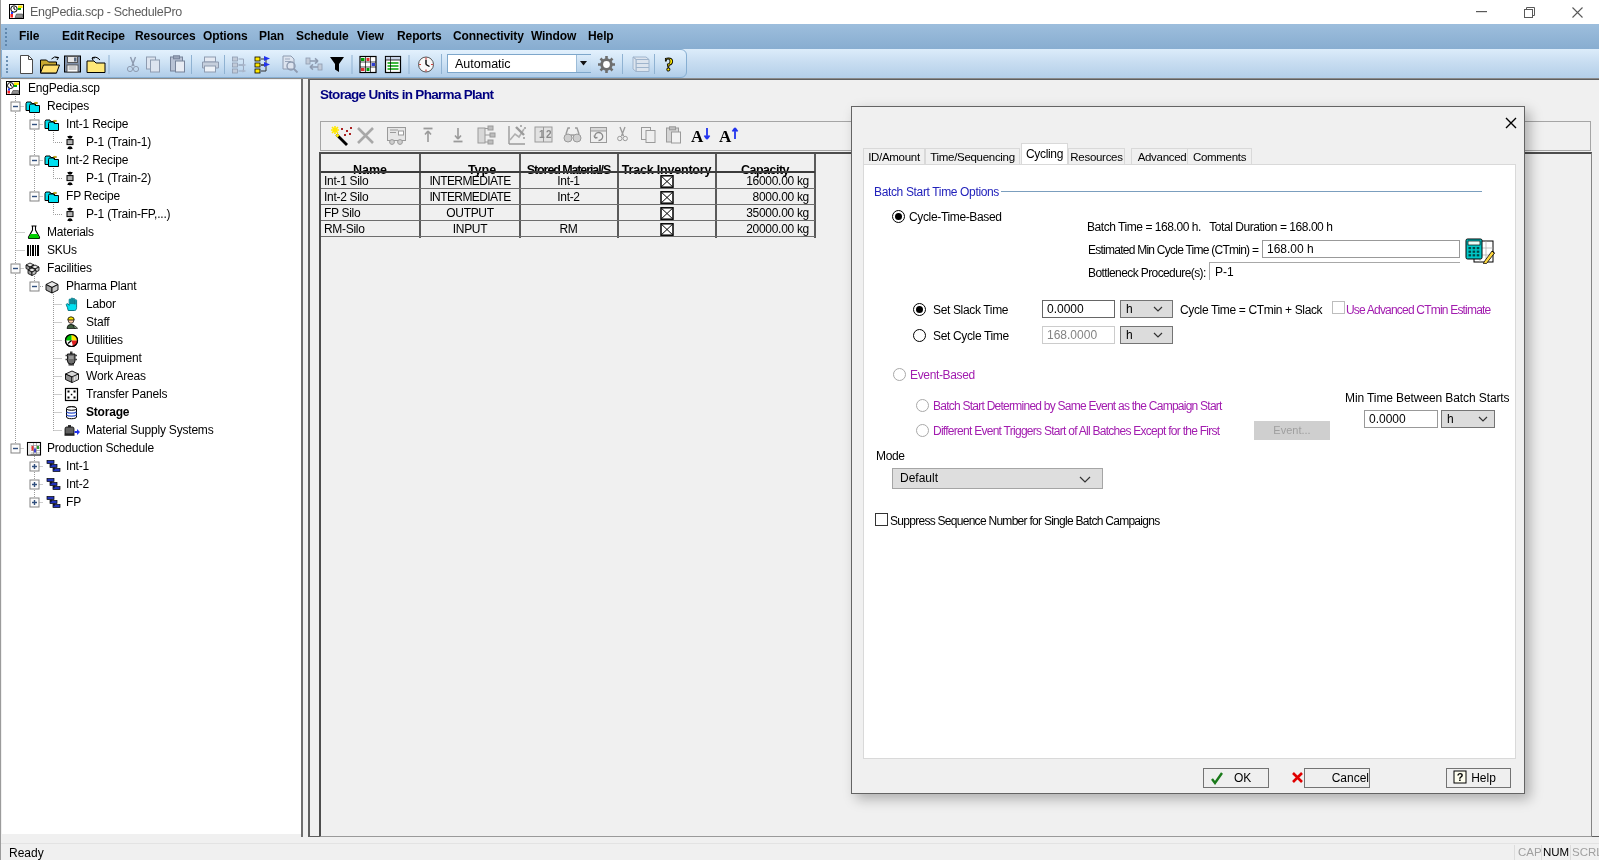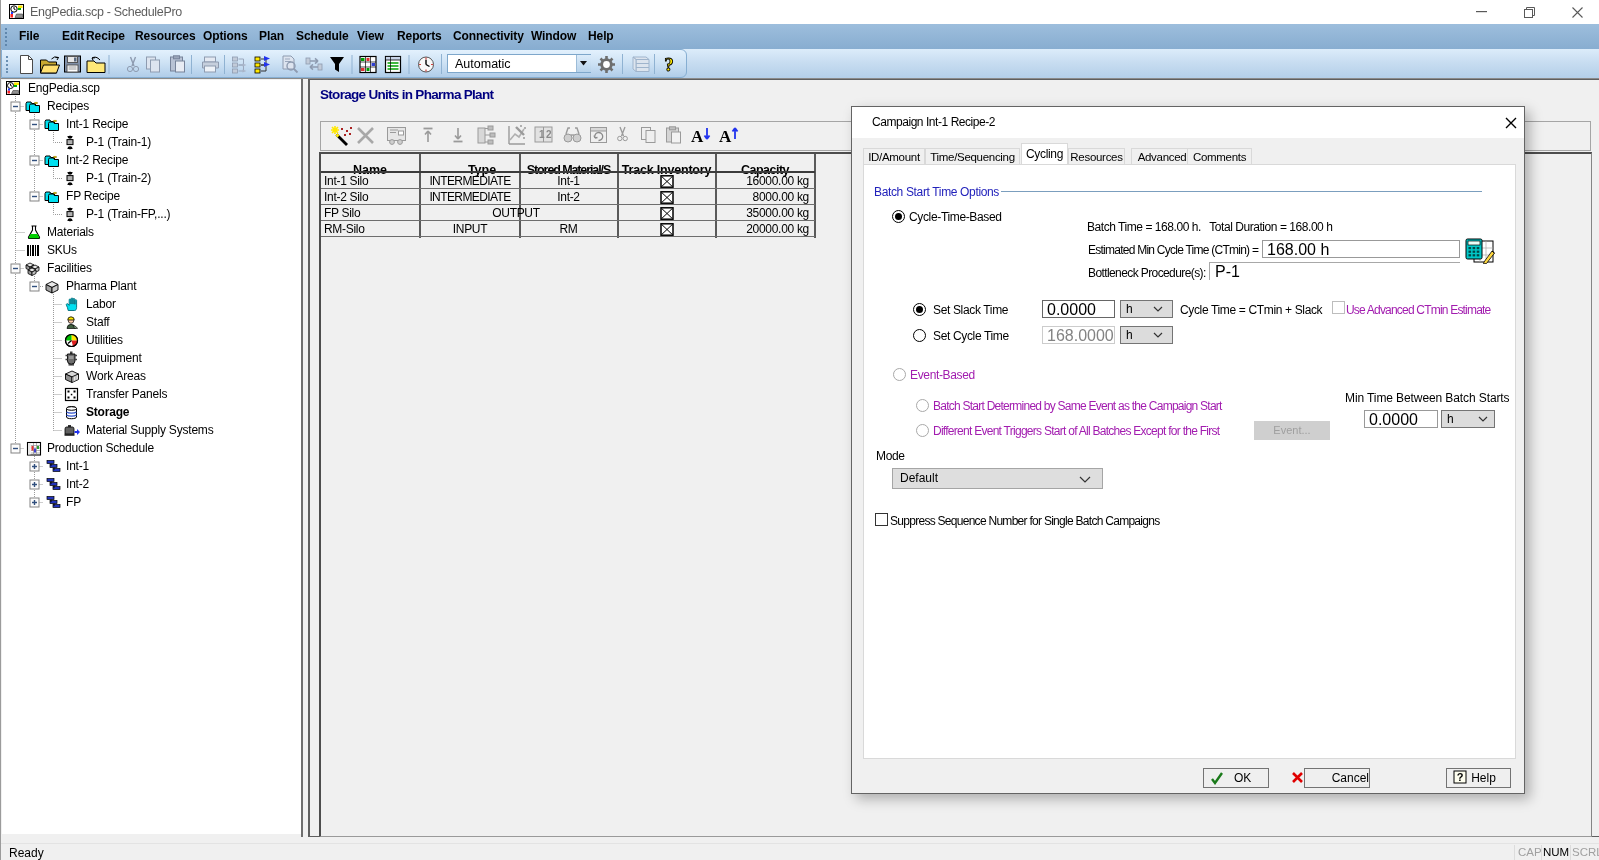--- a/index.html
+++ b/index.html
@@ -41,21 +41,21 @@
 #statusbar { position:absolute; left:0; top:843px; width:1599px; height:17px; background:#f0f0f0; border-top:1px solid #e3e3e3; font-size:12px; color:#000; }
 
 #dlg { position:absolute; left:850px; top:106px; width:674px; height:688px; background:#f0f0f0; border:1px solid #646464; box-shadow:5px 5px 12px rgba(0,0,0,0.28); }
 #dlgtitle { position:absolute; left:0; top:0; width:672px; height:31px; background:#ffffff; }
 #dlgtitle span { position:absolute; left:20px; top:8px; font-size:12px; letter-spacing:-0.45px; color:#000; }
 .tab { position:absolute; top:41px; height:25px; background:#f0f0f0; border:1px solid #d9d9d9; border-bottom:none; text-align:center; font-size:11.5px; letter-spacing:-0.3px; line-height:16px; white-space:nowrap; overflow:hidden; }
 #tabsel { position:absolute; top:36px; height:21px; background:#ffffff; border:1px solid #d9d9d9; border-bottom:none; text-align:center; font-size:12px; letter-spacing:-0.3px; line-height:20px; z-index:3; }
 #pane { position:absolute; left:11px; top:57px; width:653px; height:595px; background:#ffffff; border:1px solid #d9d9d9; }
 .dtxt { position:absolute; white-space:nowrap; font-size:12px; letter-spacing:-0.35px; color:#000; }
 .gray { color:#a21caf; }
-.field { position:absolute; background:#fff; font-size:16px; white-space:nowrap; }
+.field { position:absolute; background:#fff; font-size:12px; white-space:nowrap; }
 .combo { position:absolute; background:#dcdcdc; border:1px solid #747474; font-size:12px; }
 
 .radio { position:absolute; width:13px; height:13px; border-radius:50%; border:1px solid #000; background:#fff; }
 .radio.sel::after { content:""; position:absolute; left:2px; top:2px; width:7px; height:7px; border-radius:50%; background:#000; }
 .radio.dis { border-color:#a9a9a9; }
 .cbox { position:absolute; width:13px; height:13px; border:1px solid #333; background:#fff; }
 .cbox.dis { border-color:#bdbdbd; }
 .btn { position:absolute; height:20px; background:#efefef; border:1px solid #737373; font-size:12px; text-align:center; }
 </style>
 </head>
@@ -613,21 +613,21 @@
         <div class="abs" style="left:0;top:50px;width:494px;height:1px;background:#6e6e6e;"></div>
         <div class="abs" style="left:0;top:66px;width:494px;height:1px;background:#6e6e6e;"></div>
         <div class="abs" style="left:0;top:82px;width:494px;height:1px;background:#6e6e6e;"></div>
 
         <div class="dcell" style="left:3px;top:20px;width:92px;">Int-1 Silo</div>
         <div class="dcell" style="left:3px;top:36px;width:92px;">Int-2 Silo</div>
         <div class="dcell" style="left:3px;top:52px;width:92px;">FP Silo</div>
         <div class="dcell" style="left:3px;top:68px;width:92px;">RM-Silo</div>
         <div class="dcell" style="left:100px;top:20px;width:98px;text-align:center;letter-spacing:-0.6px;">INTERMEDIATE</div>
         <div class="dcell" style="left:100px;top:36px;width:98px;text-align:center;letter-spacing:-0.6px;">INTERMEDIATE</div>
-        <div class="dcell" style="left:100px;top:52px;width:98px;text-align:center;margin-left:46px;">OUTPUT</div>
+        <div class="dcell" style="left:100px;top:52px;width:98px;text-align:center;">OUTPUT</div>
         <div class="dcell" style="left:100px;top:68px;width:98px;text-align:center;">INPUT</div>
         <div class="dcell" style="left:199px;top:20px;width:97px;text-align:center;">Int-1</div>
         <div class="dcell" style="left:199px;top:36px;width:97px;text-align:center;">Int-2</div>
         <div class="dcell" style="left:199px;top:68px;width:97px;text-align:center;">RM</div>
         <div class="dcell" style="left:395px;top:20px;width:93px;text-align:right;">16000.00 kg</div>
         <div class="dcell" style="left:395px;top:36px;width:93px;text-align:right;">8000.00 kg</div>
         <div class="dcell" style="left:395px;top:52px;width:93px;text-align:right;">35000.00 kg</div>
         <div class="dcell" style="left:395px;top:68px;width:93px;text-align:right;">20000.00 kg</div>
 
         <svg class="ckx" style="top:21px;" width="14" height="13" viewBox="0 0 14 13">
@@ -655,23 +655,20 @@
   <span style="position:absolute;left:8px;top:2px;">Ready</span>
   <span style="position:absolute;left:1513px;top:1px;width:1px;height:15px;background:#dcdcdc;"></span>
       <span style="position:absolute;left:1517px;top:2px;color:#a0a0a0;font-size:11.5px;">CAP</span>
       <span style="position:absolute;left:1540px;top:1px;width:1px;height:15px;background:#dcdcdc;"></span>
       <span style="position:absolute;left:1569px;top:1px;width:1px;height:15px;background:#dcdcdc;"></span>
   <span style="position:absolute;left:1542px;top:2px;color:#000;font-size:11.5px;">NUM</span>
   <span style="position:absolute;left:1571px;top:2px;color:#a0a0a0;font-size:11.5px;">SCRL</span>
 </div>
 
 <div id="dlg">
-  <div id="dlgtitle">
-        <span>Campaign Int-1 Recipe-2</span>
-      </div>
   <svg class="abs" style="left:653px;top:10px;" width="12" height="12" viewBox="0 0 12 12">
         <path d="M1 1 L11 11 M11 1 L1 11" stroke="#000" stroke-width="1.4" fill="none"></path>
       </svg>
   <div id="dlgtabs">
     <div class="tab" style="left:11px;width:62px;">ID/Amount</div>
     <div class="tab" style="left:73px;width:95px;">Time/Sequencing</div>
     <div id="tabsel" style="left:169px;width:47px;">Cycling</div>
     <div class="tab" style="left:216px;width:57px;">Resources</div>
     <div class="tab" style="left:279px;width:62px;">Advanced</div>
     <div class="tab" style="left:335px;width:65px;">Comments</div>

